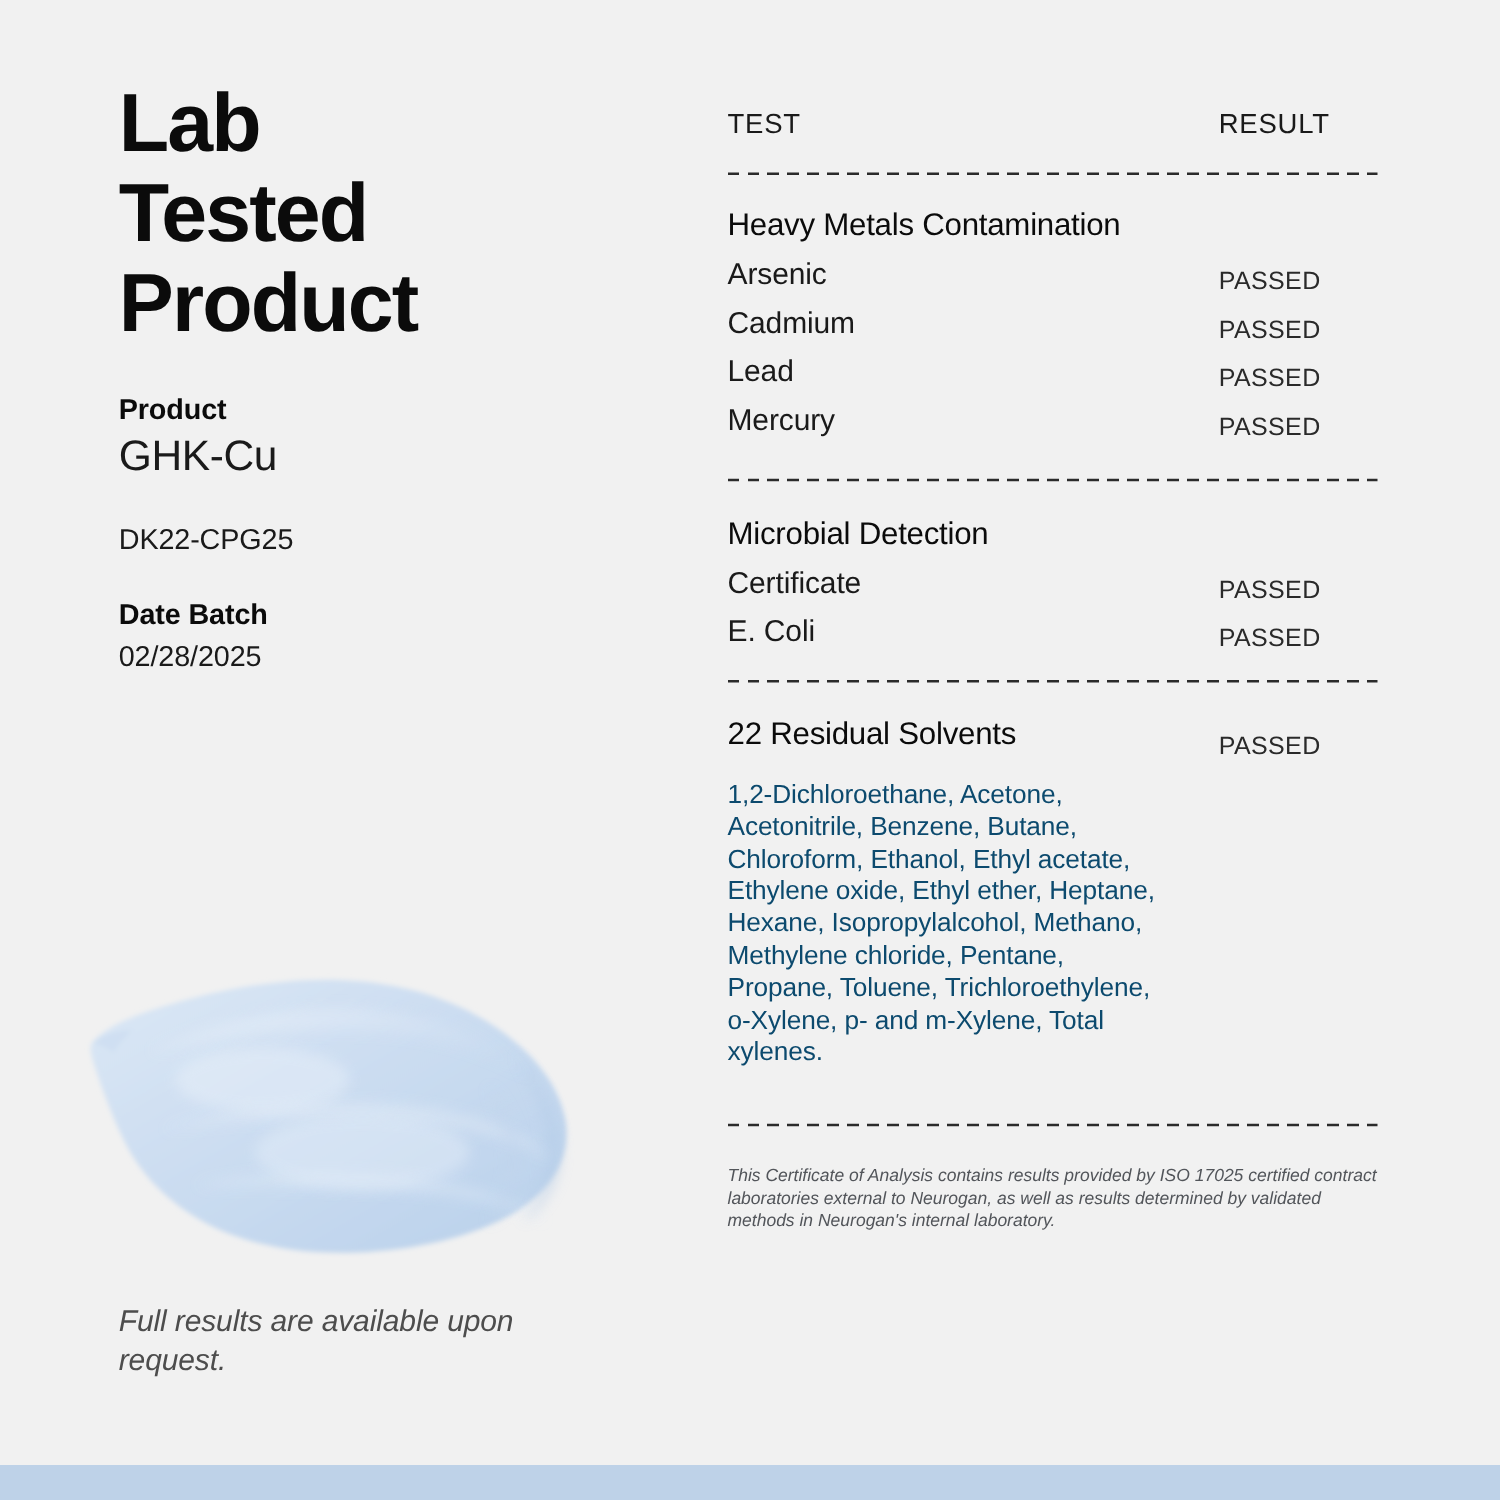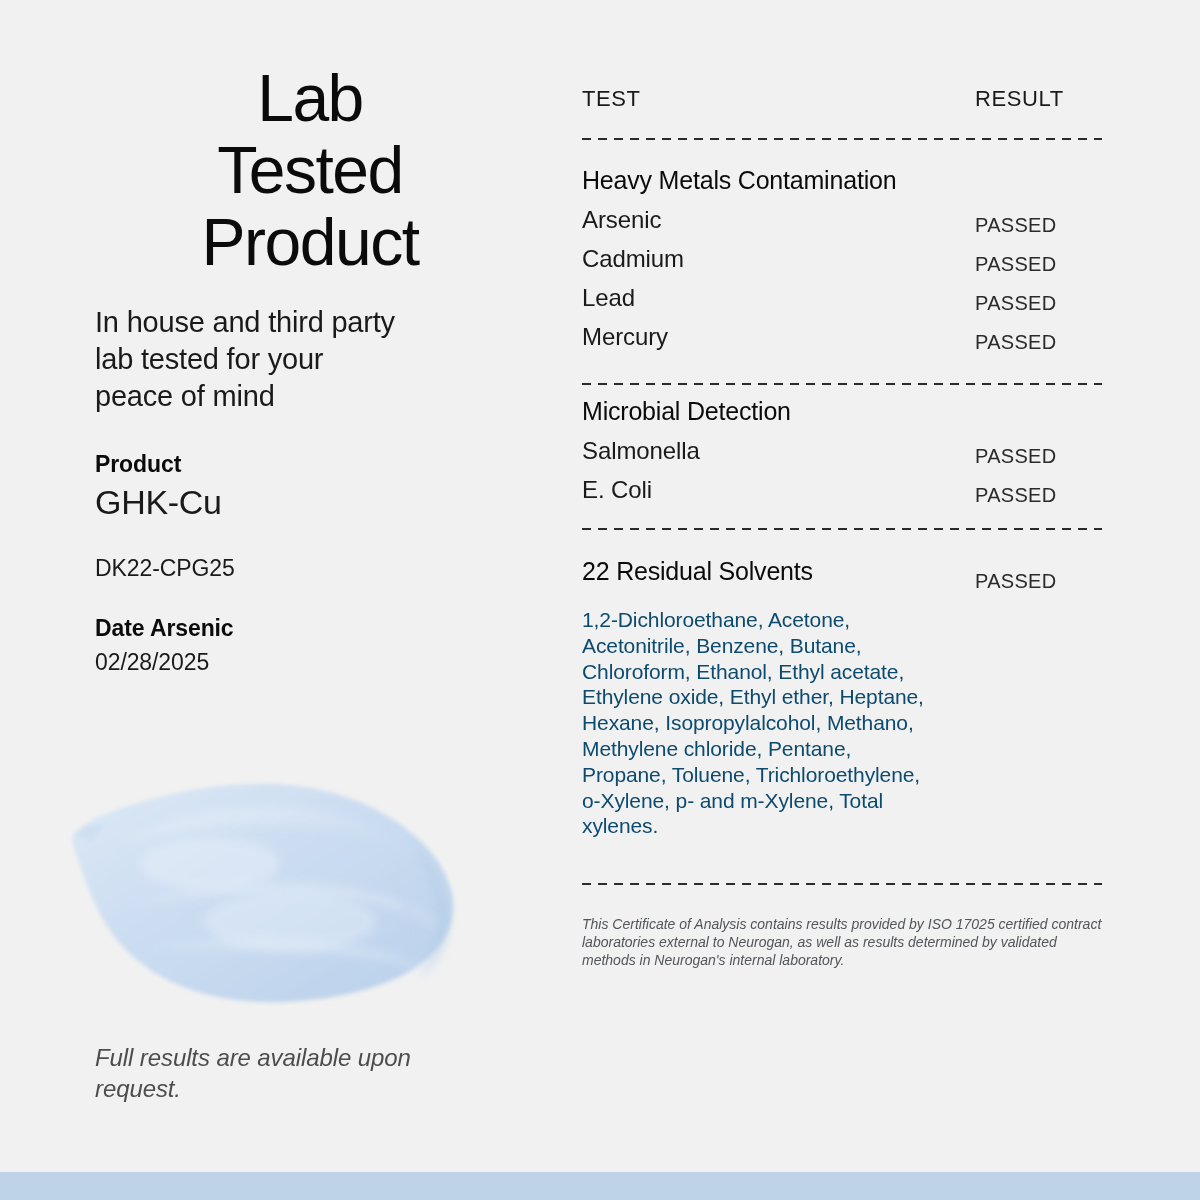--- a/index.html
+++ b/index.html
@@ -11,24 +11,23 @@
     overflow:hidden;
   }
   .page { position:relative; width:1200px; height:1200px; background:#f1f1f1; }
 
   
   .left { position:absolute; left:95px; top:62px; width:430px; }
 
   .title {
     font-size:66px;
     line-height:72px;
-    font-weight:normal;
+    font-weight:bold;
     letter-spacing:-1.5px;
     color:#0b0b0b;
-    text-align:center;
   }
   .subtitle {
     margin-top:26px;
     font-size:29px;
     line-height:37px;
     font-weight:400;
     color:#1a1a1a;
     letter-spacing:-0.2px;
     max-width:310px;
   }
@@ -132,21 +131,21 @@
   .row .result-val {
     position:absolute; left:393px; top:5px;
     font-size:20px;
     line-height:30px;
     color:#2a2a2a;
     letter-spacing:0.3px;
   }
 
   
   .sec-heavy { margin-top:26px; }
-  .sec-micro { margin-top:12px; }
+  .sec-micro { margin-top:28px; }
   .sec-solv  { margin-top:27px; }
 
   .solvent-head { position:relative; height:34px; }
   .solvent-head .section-title { position:absolute; left:0; top:0; }
   .solvent-head .result-val {
     position:absolute; left:393px; top:9px;
     font-size:20px;
     line-height:30px;
     color:#2a2a2a;
     letter-spacing:0.3px;
@@ -183,33 +182,32 @@
 <div class="page">
 
   <div class="left">
 
     <h1 class="title">
       <div>Lab</div>
       <div>Tested</div>
       <div>Product</div>
     </h1>
 
-    <p class="subtitle">In house and third party lab tested for your peace of mind</p>
 
     <div class="field-block">
       <div class="field-label">Product</div>
       <div class="field-value-lg">GHK-Cu</div>
     </div>
 
     <div class="field-block tight">
       <div class="field-value">DK22-CPG25</div>
     </div>
 
     <div class="field-block tight">
-      <div class="field-label">Date Arsenic</div>
+      <div class="field-label">Date Batch</div>
       <div class="field-value">02/28/2025</div>
     </div>
 
   </div>
 
   <div class="swatch-wrap">
     <svg viewBox="0 0 450 245" xmlns="http://www.w3.org/2000/svg" aria-hidden="true">
       <defs>
         <linearGradient id="cg" x1="0%" y1="0%" x2="100%" y2="100%">
           <stop offset="0%" stop-color="#dce8f5"></stop>
@@ -295,21 +293,21 @@
         </div>
       </div>
     </div>
 
     <div class="divider" style="margin-top:22px;"></div>
 
     <div class="section sec-micro">
       <div class="section-title">Microbial Detection</div>
       <div class="rows">
         <div class="row">
-          <span class="test-name">Salmonella</span>
+          <span class="test-name">Certificate</span>
           <span class="result-val">PASSED</span>
         </div>
         <div class="row">
           <span class="test-name">E. Coli</span>
           <span class="result-val">PASSED</span>
         </div>
       </div>
     </div>
 
     <div class="divider" style="margin-top:14px;"></div>

